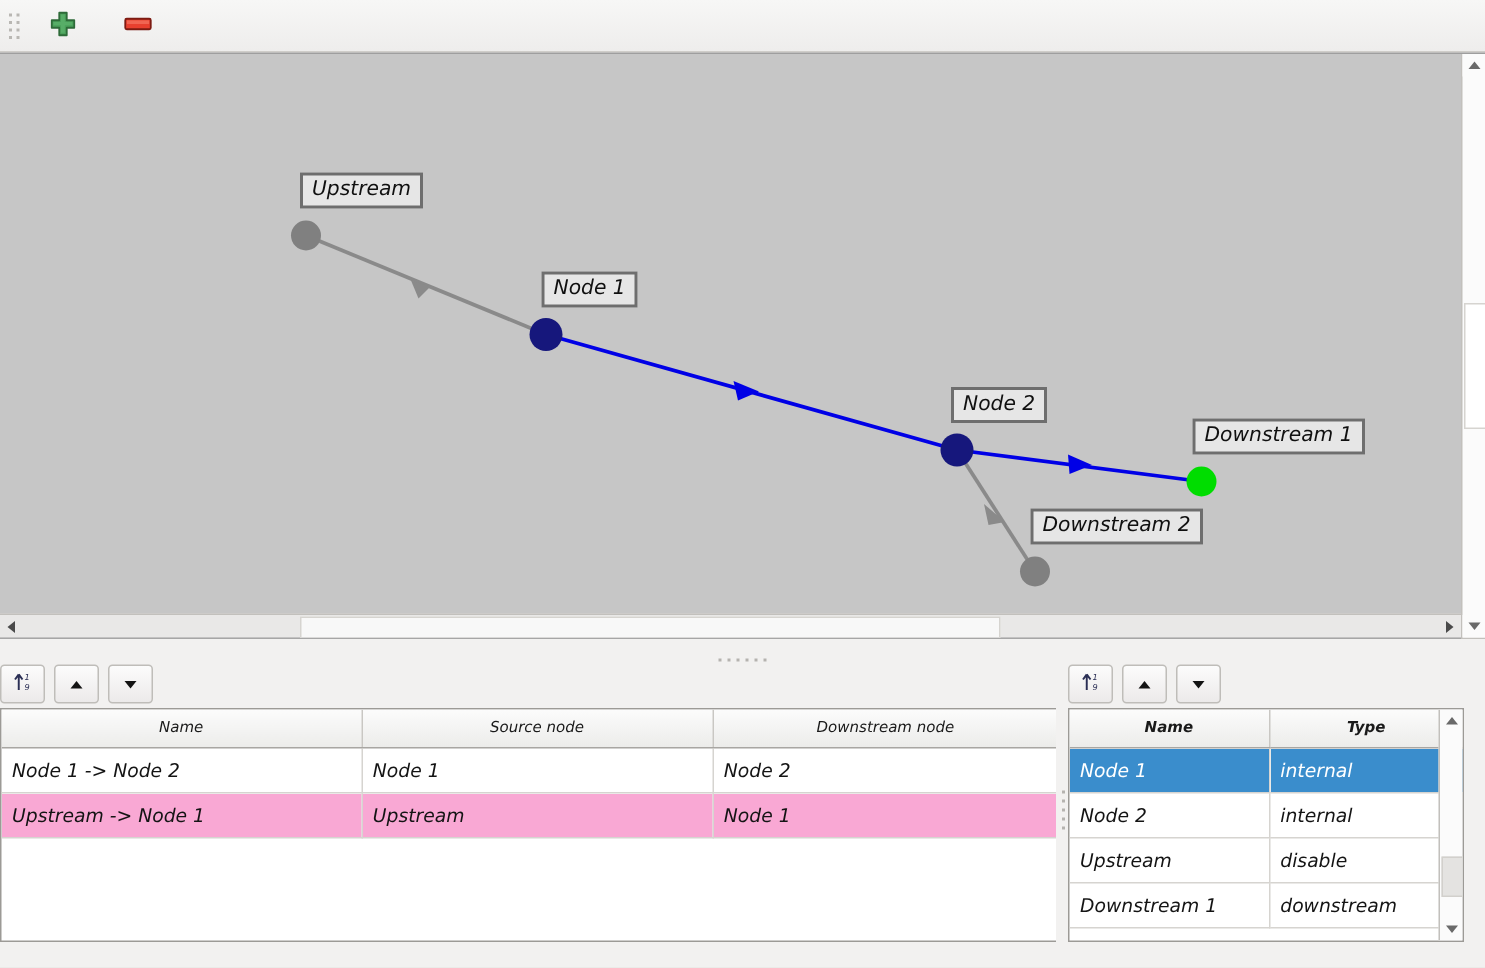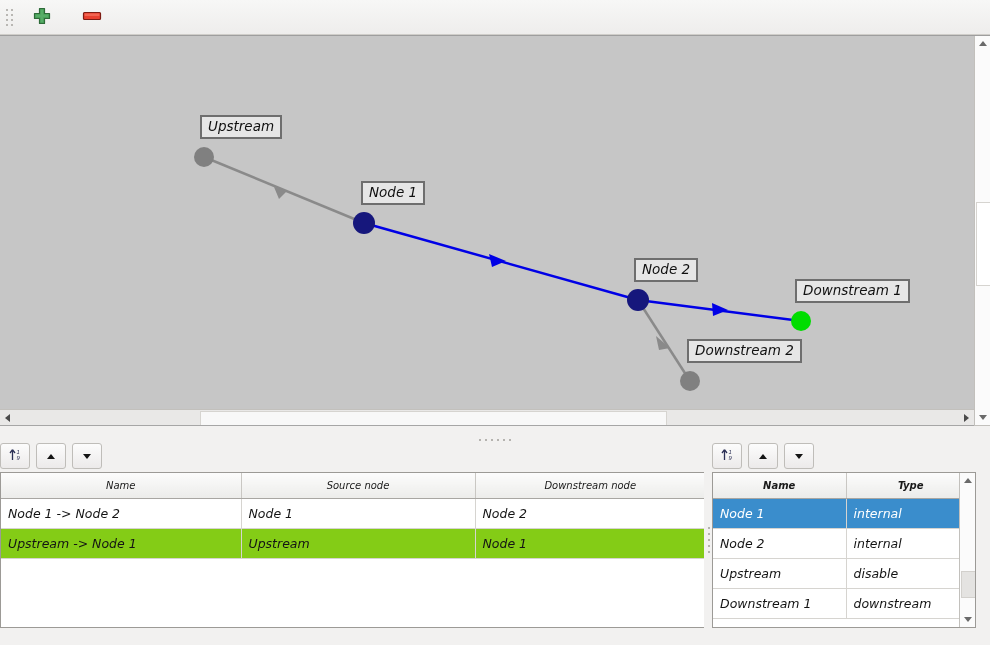--- a/index.html
+++ b/index.html
@@ -188,21 +188,21 @@
   td {
     border-right: 1px solid #d6d4d0;
     border-bottom: 1px solid #d6d4d0;
     height: 29px;
     padding: 0 7px;
     font-size: 12.5px;
     color: #141414;
     white-space: nowrap;
     overflow: hidden;
   }
-  tr.alt td { background: #84cc16; }
+  tr.alt td { background: #f9a8d4; }
   tr.sel td { background: #3a8dcc; color: #ffffff; }
   .rvscroll {
     position: absolute;
     right: 0; top: 0;
     width: 15px; height: 154px;
     background: #fbfbfb;
     border-left: 1px solid #c2c0bc;
   }
   .rvscroll .sb-arrow {
     position: absolute; left: 0; width: 15px; height: 15px;

